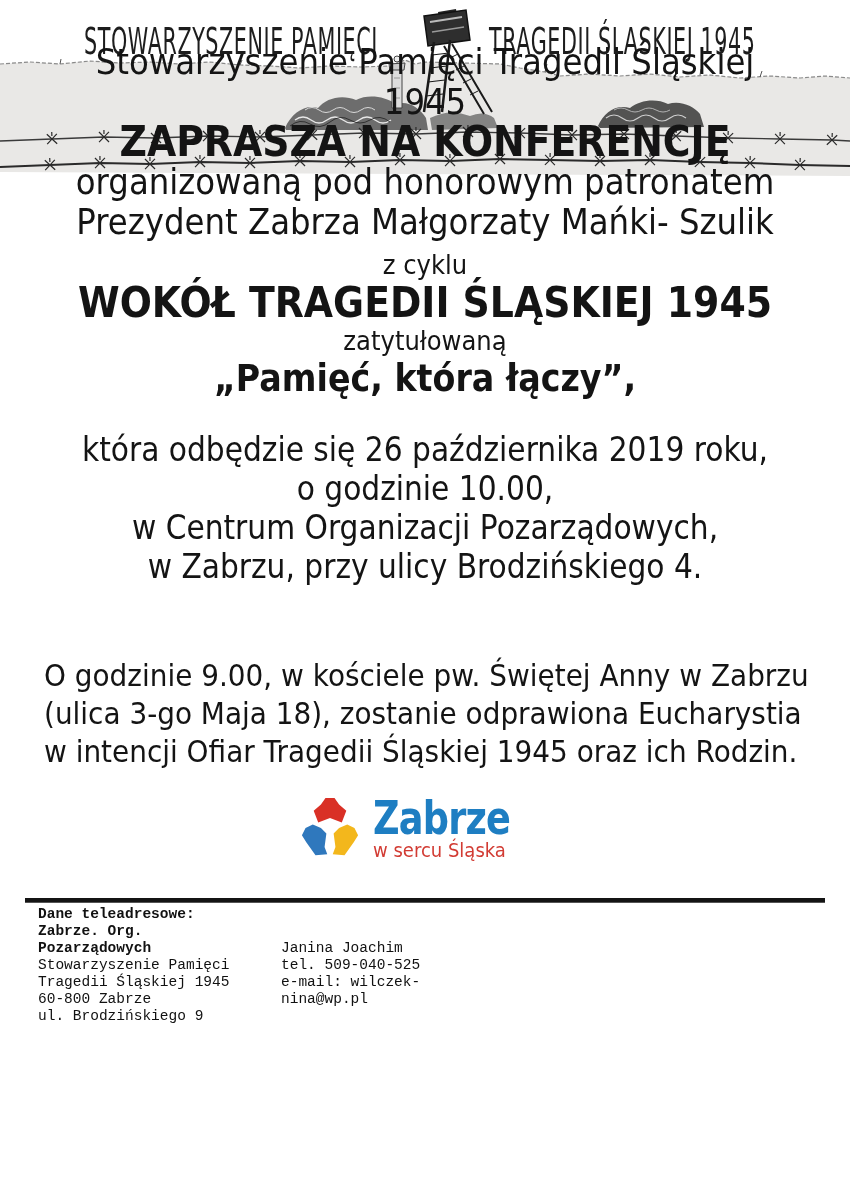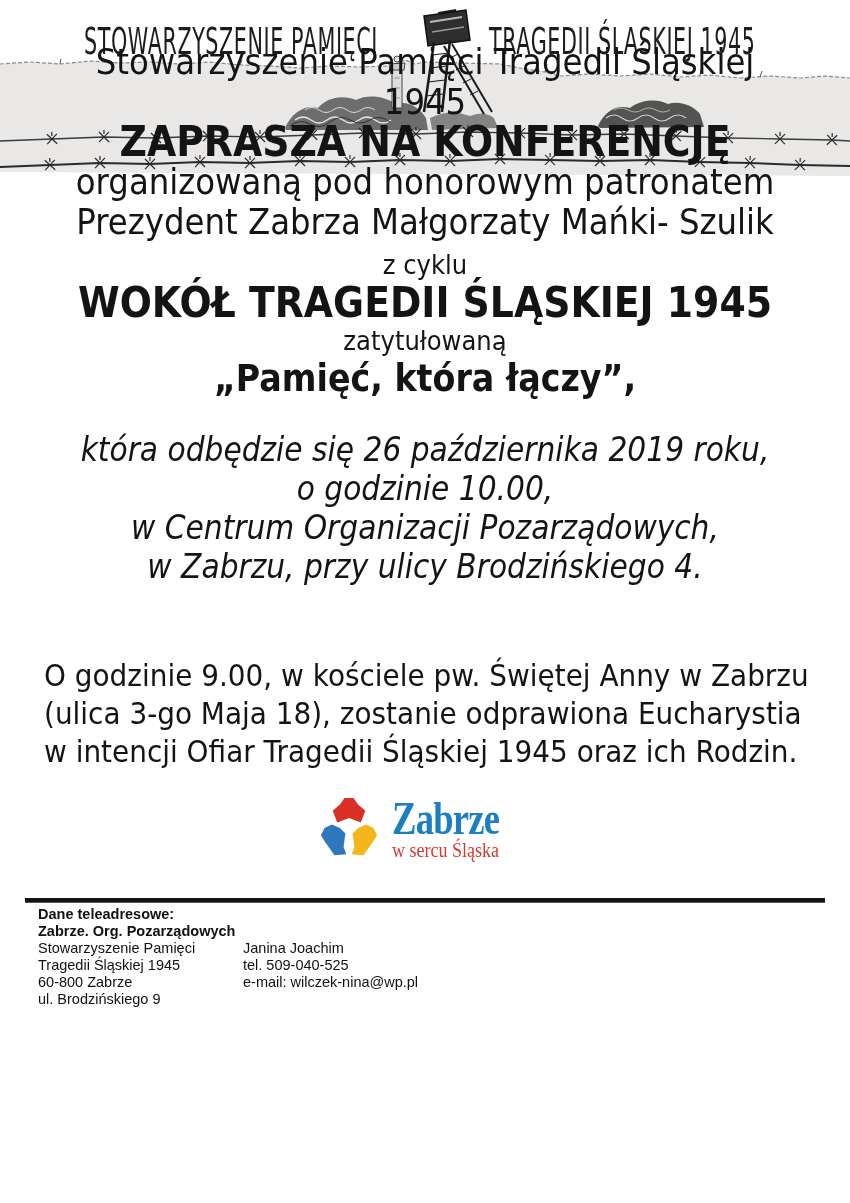--- a/index.html
+++ b/index.html
@@ -16,38 +16,38 @@
 
   
   .main{position:relative;margin-top:42px;text-align:center;}
   .ln{white-space:nowrap;transform:scaleX(.9);transform-origin:center top;}
   .t36 {font-size:36px;line-height:40px;}
   .t42b{font-size:42px;line-height:40px;font-weight:bold;}
   .t28 {font-size:27px;line-height:34px;}
   .t42w{font-size:42px;line-height:42px;font-weight:bold;}
   .t38b{font-size:37px;line-height:42px;font-weight:bold;}
   .mt6{margin-top:6px;}
-  .details{margin-top:30px;font-style:italic;}
+  .details{margin-top:30px;}
   .details .ln{font-size:33px;line-height:39px;}
   .mass{margin-top:70px;margin-left:44px;text-align:left;}
   .mass .ln{font-size:31px;line-height:38px;transform-origin:left top;}
 
   
-  .logo{margin-top:24px;height:68px;display:flex;justify-content:center;align-items:center;gap:14px;font-family:Liberation Serif, serif;}
+  .logo{margin-top:24px;height:68px;display:flex;justify-content:center;align-items:center;gap:14px;}
   .logo-texts{display:flex;flex-direction:column;align-items:flex-start;}
   .logo-name{font-size:47px;line-height:42px;font-weight:bold;color:#1e7ec2;
              transform:scaleX(.78);transform-origin:left center;letter-spacing:-1px;}
   .logo-tagline{font-size:20px;line-height:20px;color:#d23b33;transform:scaleX(.9);
                 transform-origin:left center;margin-top:1px;}
 
   
   .footer-rule{margin:36px 0 0 25px;width:800px;height:4px;background:#141414;
                border-bottom:1px solid #555;}
   .footer{display:flex;margin-left:38px;margin-top:3px;
-          font-family:Liberation Sans, sans-serif;font-size:14.5px;line-height:17px;color:#111;}
+          font-family:Liberation Mono, monospace;font-size:14.5px;line-height:17px;color:#111;gap:38px;}
   .fcol1{width:205px;}
   .fcol2{width:165px;padding-top:34px;}
   .fcol3{width:220px;padding-top:17px;}
   .fcol4{width:200px;padding-top:34px;}
   .fb{font-weight:bold;}
 </style>
 </head>
 <body>
 
 <div class="page">

